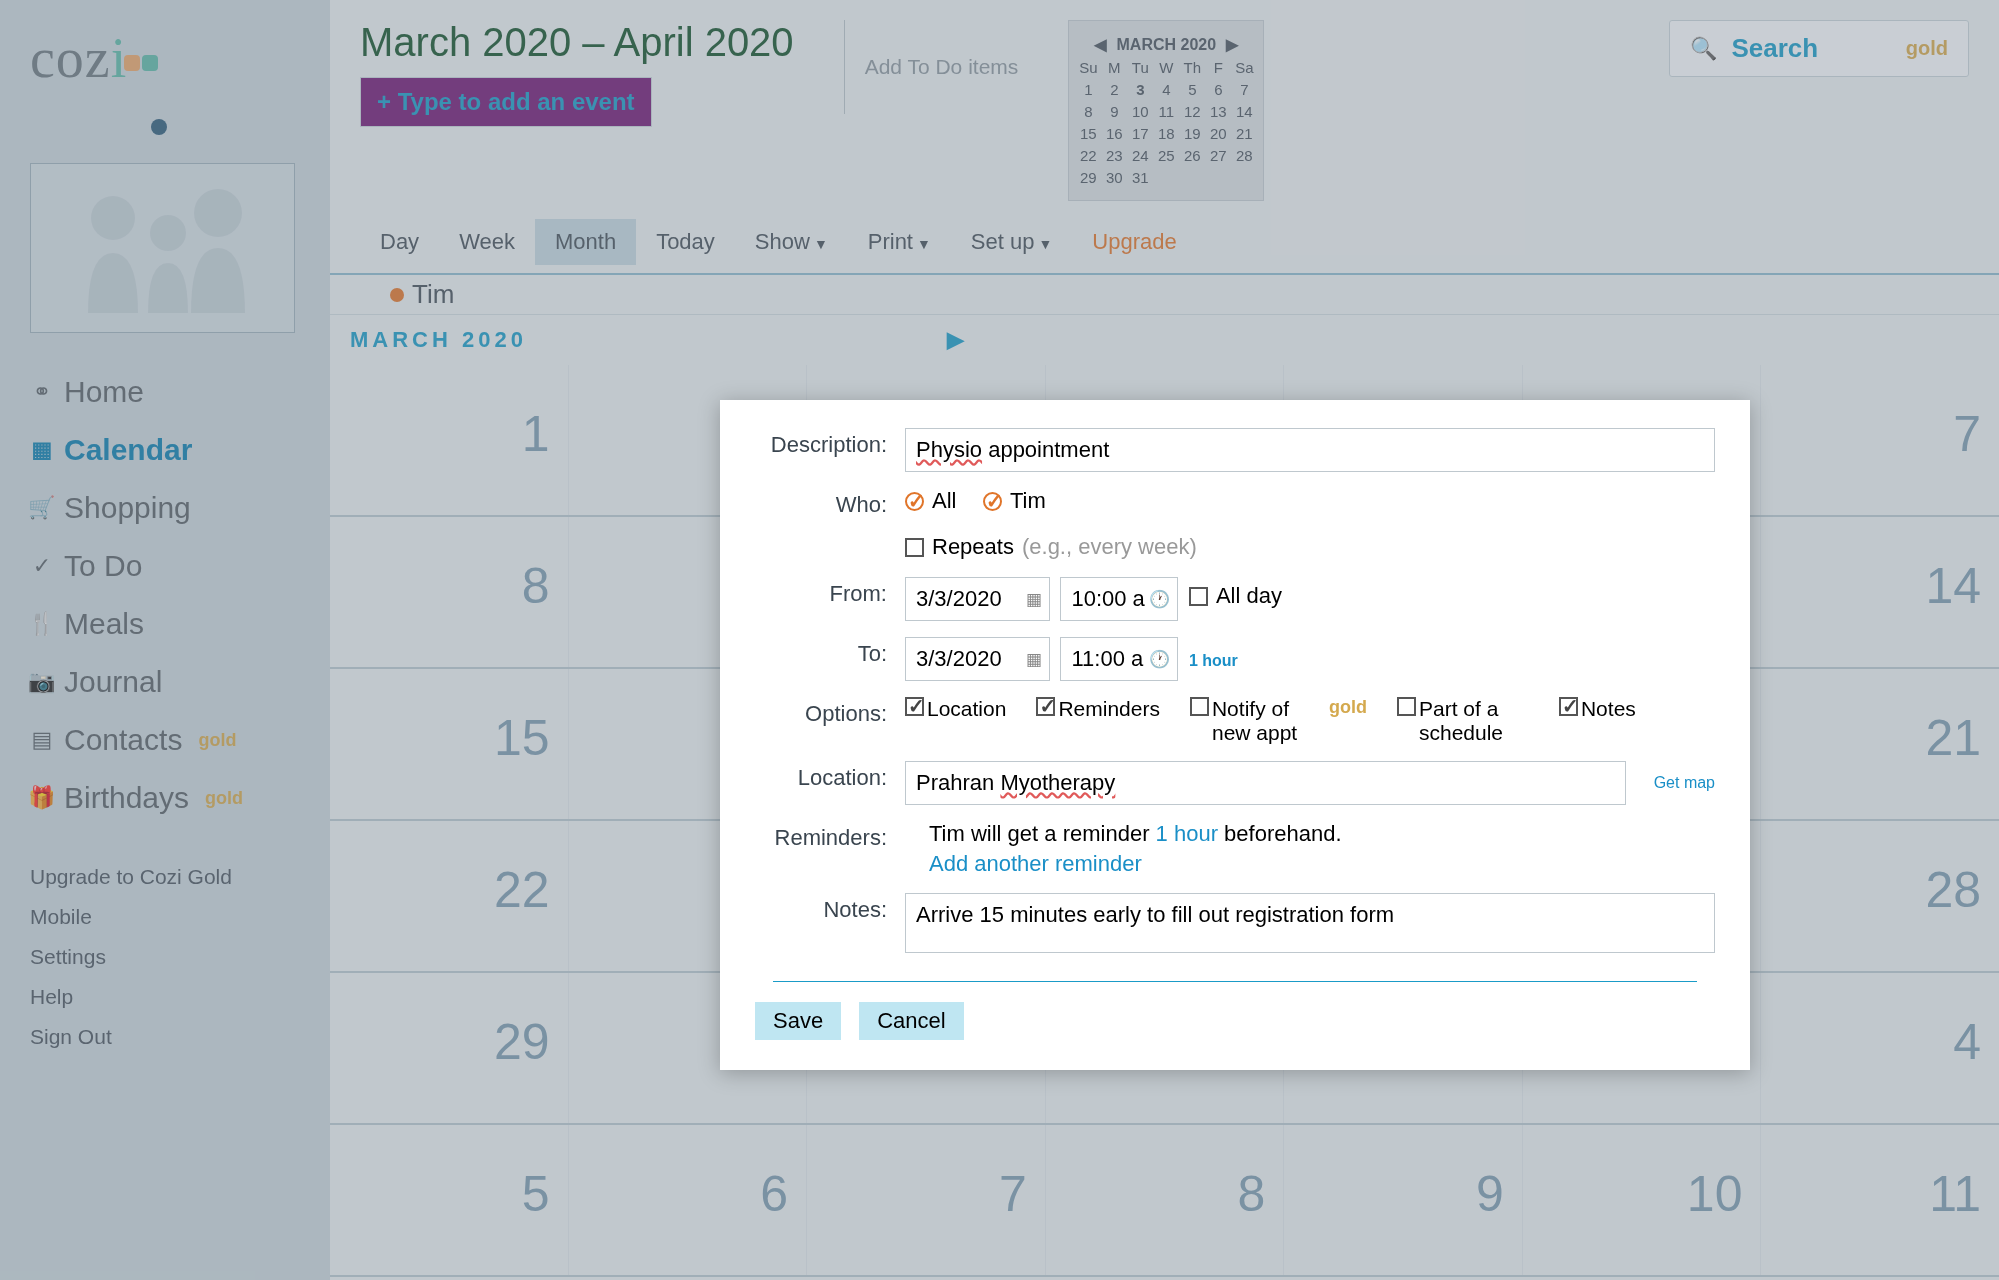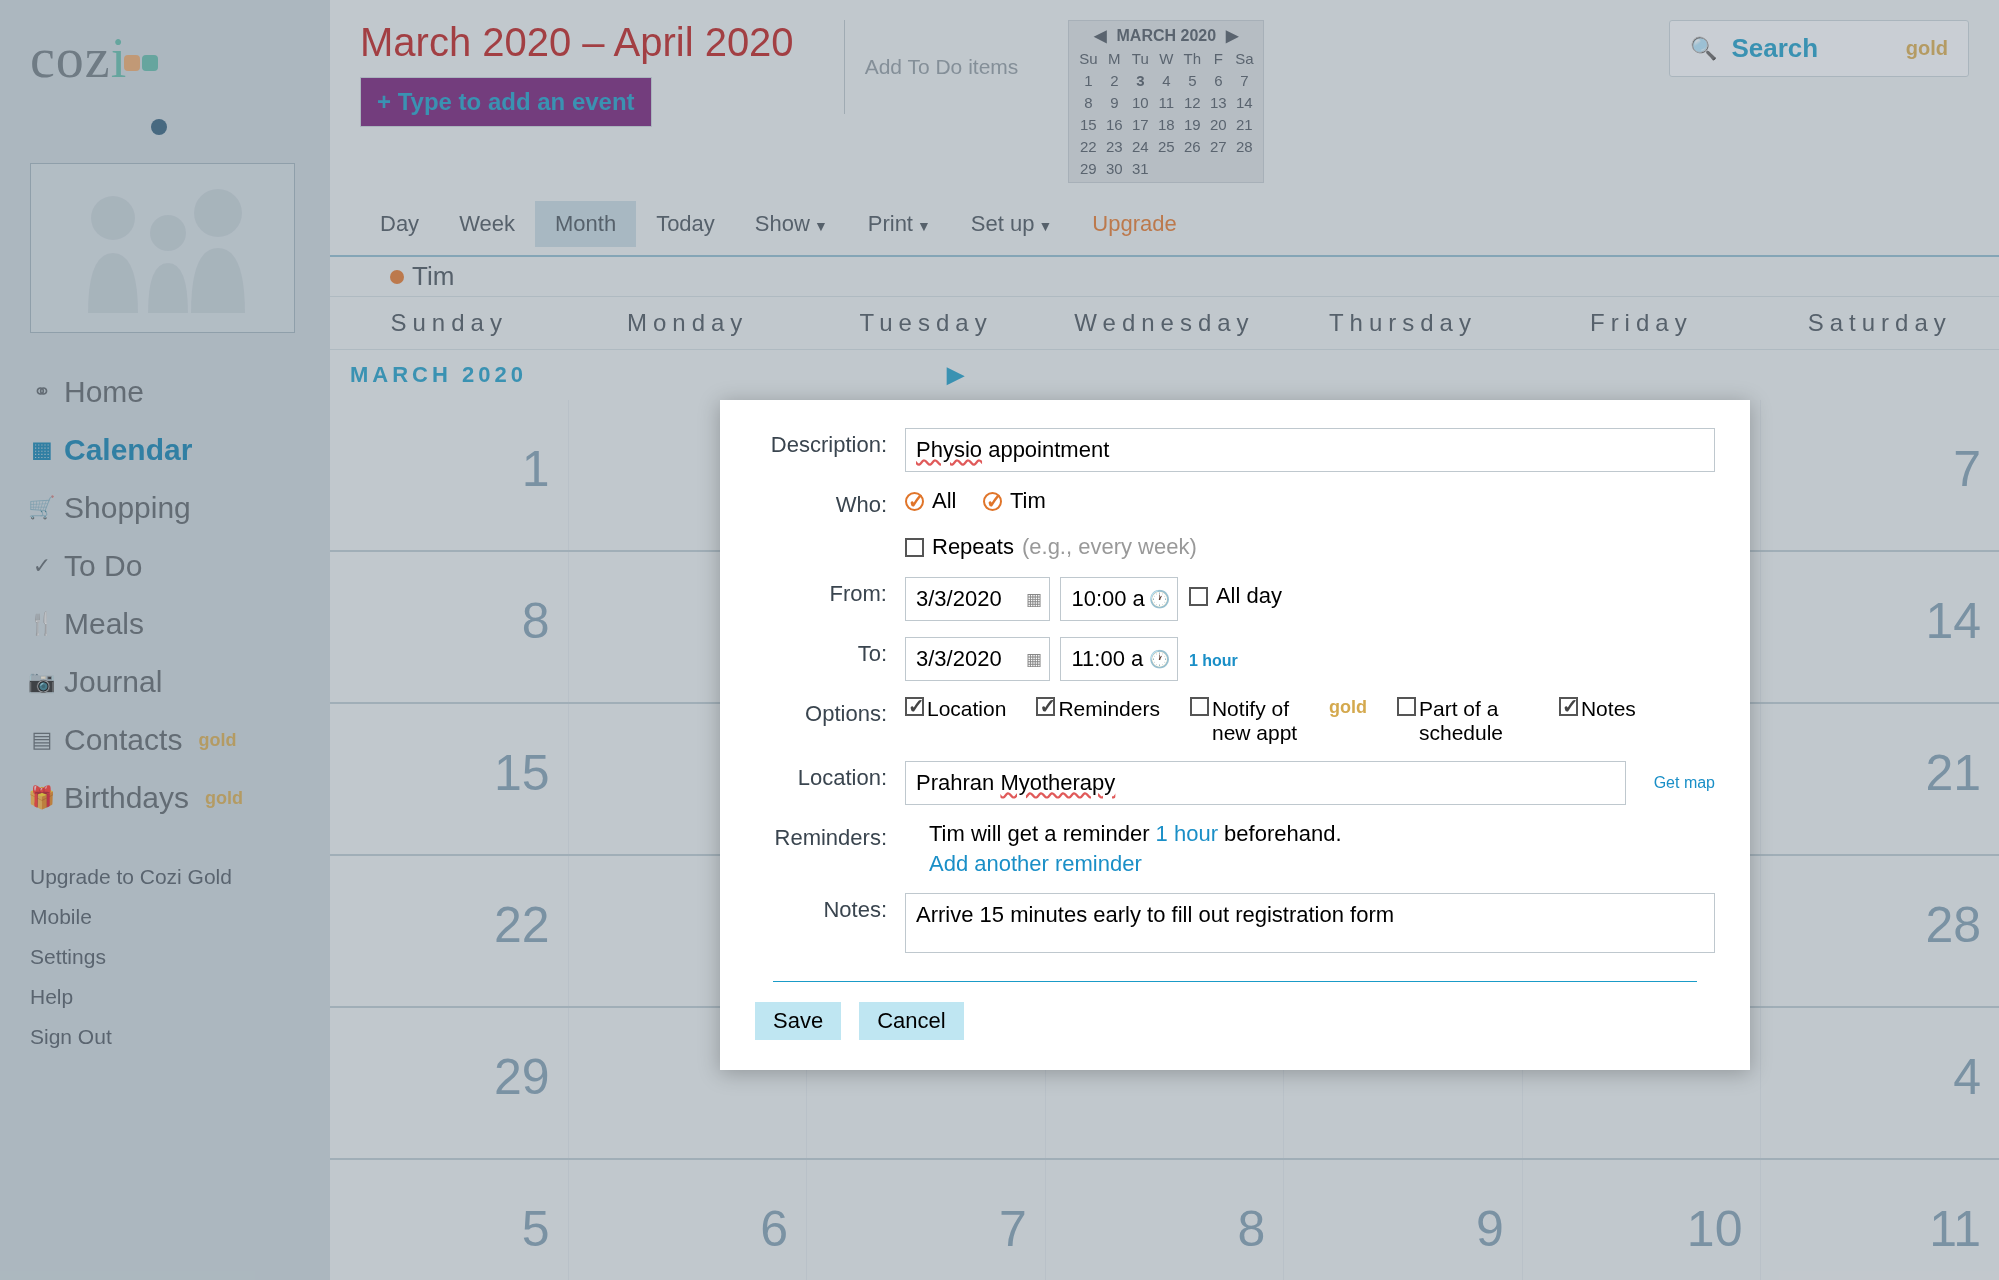--- a/index.html
+++ b/index.html
@@ -20,25 +20,25 @@
     .nav-item.active { color: #0c7fb0; font-weight: 700; }
     .nav-icon { width: 24px; display: inline-flex; justify-content: center; font-size: 22px; }
     .gold-badge { font-size: 18px; color: #d4a94e; font-weight: 700; margin-left: 6px; }
     .secondary-nav { margin-top: 30px; }
     .sec-item { font-size: 21px; color: #4a5560; padding: 8px 0; cursor: pointer; }
     
     .main { margin-left: 330px; height: 100%; background: #e9eef0; position: relative; }
     .header-bar { padding: 20px 30px 0; }
     .header-row { display: flex; align-items: flex-start; gap: 30px; }
     .title-section { }
-    .page-title { color: #b91c1c; font-size: 40px; font-weight: 400; margin-bottom: 12px; }
+    .page-title { color: #14532d; font-size: 40px; font-weight: 400; margin-bottom: 12px; }
     .add-event-box { border: 1px solid #c5d2d8; background: #701a75; padding: 10px 16px; color: #1a9bc7; font-size: 24px; font-weight: 600; cursor: pointer; display: inline-block; }
     .todo-items { color: #8a979f; font-size: 21px; padding: 35px 20px; border-left: 1px solid #b5c2c8; margin-left: 20px; cursor: pointer; }
     
-    .mini-cal { background: #d8dee1; border: 1px solid #c0cacf; padding: 3px 6px; font-size: 16px; color: #4a5560; }
+    .mini-cal { background: #d8dee1; border: 1px solid #c0cacf; padding: 12px 6px; font-size: 16px; color: #4a5560; }
     .mini-cal-head { text-align: center; font-weight: 700; padding: 2px; }
     .mini-cal-head .nav-arrow { cursor: pointer; padding: 0 10px; }
     .mini-cal table { border-collapse: collapse; }
     .mini-cal td { width: 26px; height: 22px; text-align: center; font-size: 15px; }
     .mini-cal td.selected { font-weight: 900; }
     
     .search-box { background: #f5f8fa; border: 1px solid #c5d2d8; padding: 12px 20px; display: flex; align-items: center; gap: 14px; width: 300px; margin-left: auto; border-radius: 3px; }
     .search-box .mag { color: #1a9bc7; font-size: 22px; }
     .search-box .search-text { color: #1a9bc7; font-size: 26px; font-weight: 600; flex: 1; }
     .gold-right { color: #d4a94e; font-weight: 700; font-size: 20px; }
@@ -242,29 +242,20 @@
       <div class="tb-item"><span>Print</span><span class="caret-down">▼</span></div>
       <div class="tb-item"><span>Set up</span><span class="caret-down">▼</span></div>
       <div class="tb-item tb-upgrade">Upgrade</div>
     </div>
   </div>
   <div class="cal-area">
     <div class="user-row">
         <span class="user-dot"></span>
         <span class="user-name">Tim</span>
       </div>
-    <div class="day-headers" id="day-headers">
-        <div class="day-header">Sunday</div>
-        <div class="day-header">Monday</div>
-        <div class="day-header">Tuesday</div>
-        <div class="day-header">Wednesday</div>
-        <div class="day-header">Thursday</div>
-        <div class="day-header">Friday</div>
-        <div class="day-header">Saturday</div>
-      </div>
     <div class="month-label"><span>MARCH 2020</span><span class="play-arrow">▶</span></div>
     <div class="cal-grid" id="cal-grid">
         <div class="cal-row">
           <div class="cal-cell">
             <div class="cal-date">1</div>
           </div>
           <div class="cal-cell"></div>
           <div class="cal-cell"></div>
           <div class="cal-cell"></div>
           <div class="cal-cell"></div>

